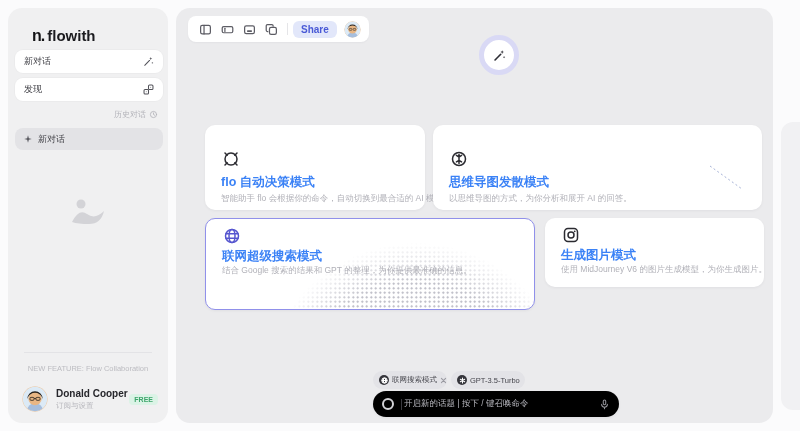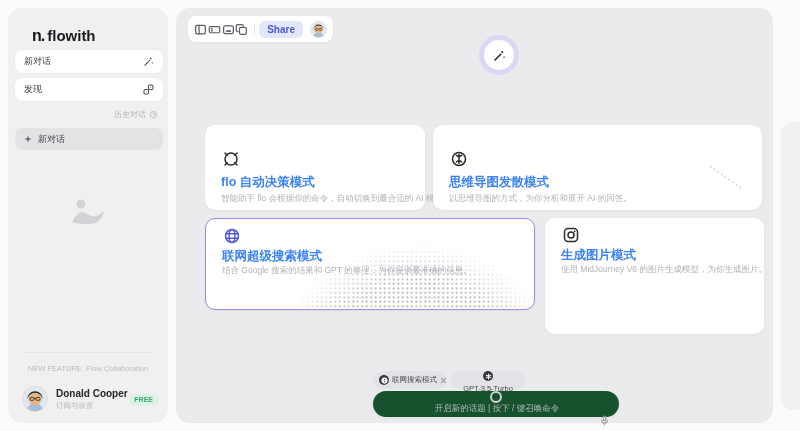--- a/index.html
+++ b/index.html
@@ -50,21 +50,21 @@
   .user-sub  { font-size:7.5px; color:#b5b5bb; margin-top:2px; }
   .plan-badge { margin-left:auto; background:#dbf3e6; color:#3da56b; font-size:7px; font-weight:700;
                 padding:2px 5px; border-radius:4px; }
 
   
   .main { position:absolute; left:176px; top:8px; width:597px; height:415px;
           background:#ebebed; border-radius:14px; }
   .next-peek { position:absolute; left:781px; top:122px; width:40px; height:288px;
                background:#f1f1f3; border-radius:12px; }
 
-  .toolbar { position:absolute; left:188px; top:16px; width:145px; height:26px; background:#ffffff;
+  .toolbar { position:absolute; left:188px; top:16px; width:181px; height:26px; background:#ffffff;
              border-radius:8px; display:flex; align-items:center; padding:0 6px;
              box-shadow:0 1px 2px rgba(20,20,40,.04); }
   .tool-btn { width:22px; height:18px; border-radius:5px; display:flex; align-items:center;
               justify-content:center; color:#5c5c64; cursor:pointer; }
   .tool-btn svg { width:13px; height:13px; }
   .tool-sep { width:1px; height:12px; background:#e5e5e8; margin:0 5px; }
   .share-btn { background:#e2e7fa; color:#4a5ad6; font-size:10px; font-weight:600;
                padding:3px 8px; border-radius:6px; cursor:pointer; }
   .avatar-top { width:17px; height:17px; margin-left:7px; cursor:pointer; }
 
@@ -76,21 +76,21 @@
   
   .card { position:absolute; background:#ffffff; border-radius:10px;
           box-shadow:0 1px 3px rgba(20,20,40,.05); cursor:pointer; }
   .card .c-icon { position:absolute; left:16px; color:#2b2b31; }
   .card .c-icon svg { width:20px; height:20px; }
   .card .c-title { position:absolute; left:16px; font-size:12.5px; font-weight:700; color:#3b82f6; white-space:nowrap; }
   .card .c-desc  { position:absolute; left:16px; font-size:8.5px; color:#b1b1b8; white-space:nowrap; }
   .card1 { left:205px; top:125px; width:220px; height:85px; }
   .card2 { left:433px; top:125px; width:329px; height:85px; }
   .card3 { left:205px; top:218px; width:330px; height:92px; border:1px solid #9090ea; overflow:hidden; }
-  .card4 { left:545px; top:218px; width:219px; height:116px; }
+  .card4 { left:545px; top:218px; width:219px; height:69px; }
   .row1 .c-icon { top:24px; } .row1 .c-title { top:49px; } .row1 .c-desc { top:68px; }
   .row2 .c-icon { top:7px; }  .row2 .c-title { top:29px; } .row2 .c-desc { top:46px; }
   .card3 .c-icon { color:#5656cf; }
   .diag-line { position:absolute; left:276px; top:40px; pointer-events:none; }
 
   .globe-dots { position:absolute; left:55px; top:22px; width:310px; height:310px; border-radius:50%;
     background-image:radial-gradient(circle, rgba(88,88,112,.55) .8px, rgba(88,88,112,0) 1.3px);
     background-size:4.5px 4.5px;
     -webkit-mask-image:radial-gradient(circle at 50% 50%, #000 52%, transparent 70%);
     mask-image:radial-gradient(circle at 50% 50%, #000 52%, transparent 70%);
@@ -99,25 +99,25 @@
   
   .chip { position:absolute; top:371px; height:18px; background:#e3e3e7; border-radius:9px;
           display:flex; align-items:center; gap:3px; padding:0 6px; cursor:pointer; }
   .chip .badge { width:10px; height:10px; border-radius:50%; background:#35353b; color:#ffffff;
                  display:flex; align-items:center; justify-content:center; flex:none; }
   .chip .badge svg { width:7px; height:7px; }
   .chip .lbl { font-size:7.5px; color:#46464d; white-space:nowrap; }
   .chip .close { color:#9a9aa1; display:flex; cursor:pointer; }
   .chip .close svg { width:7px; height:7px; }
   .chip-net { left:373px; width:74px; justify-content:space-between; }
-  .chip-model { left:451px; width:74px;flex-direction:column; }
-
-  .input-bar { position:absolute; left:373px; top:391px; width:246px; height:26px; background:#14532d;
+  .chip-model { left:451px; width:74px; }
+
+  .input-bar { position:absolute; left:373px; top:391px; width:246px; height:26px; background:#000000;
                border-radius:13px; display:flex; align-items:center; padding:0 9px;
-               box-shadow:0 1px 3px rgba(20,20,40,.05); cursor:text;flex-direction:column; }
+               box-shadow:0 1px 3px rgba(20,20,40,.05); cursor:text; }
   .input-ring { width:12px; height:12px; border-radius:50%; border:2.5px solid #d2d2d6; flex:none; }
   .input-caret { width:1px; height:11px; background:#3a3a40; margin-left:7px; }
   .input-ph { font-size:8.5px; color:#b8b8bf; margin-left:2px; white-space:nowrap; }
   .mic { margin-left:auto; color:#95959b; display:flex; cursor:pointer; }
   .mic svg { width:11px; height:11px; }
 
   svg.stroke { fill:none; stroke:currentColor; stroke-width:1.5; stroke-linecap:round; stroke-linejoin:round; }
 </style>
 </head>
 <body>

